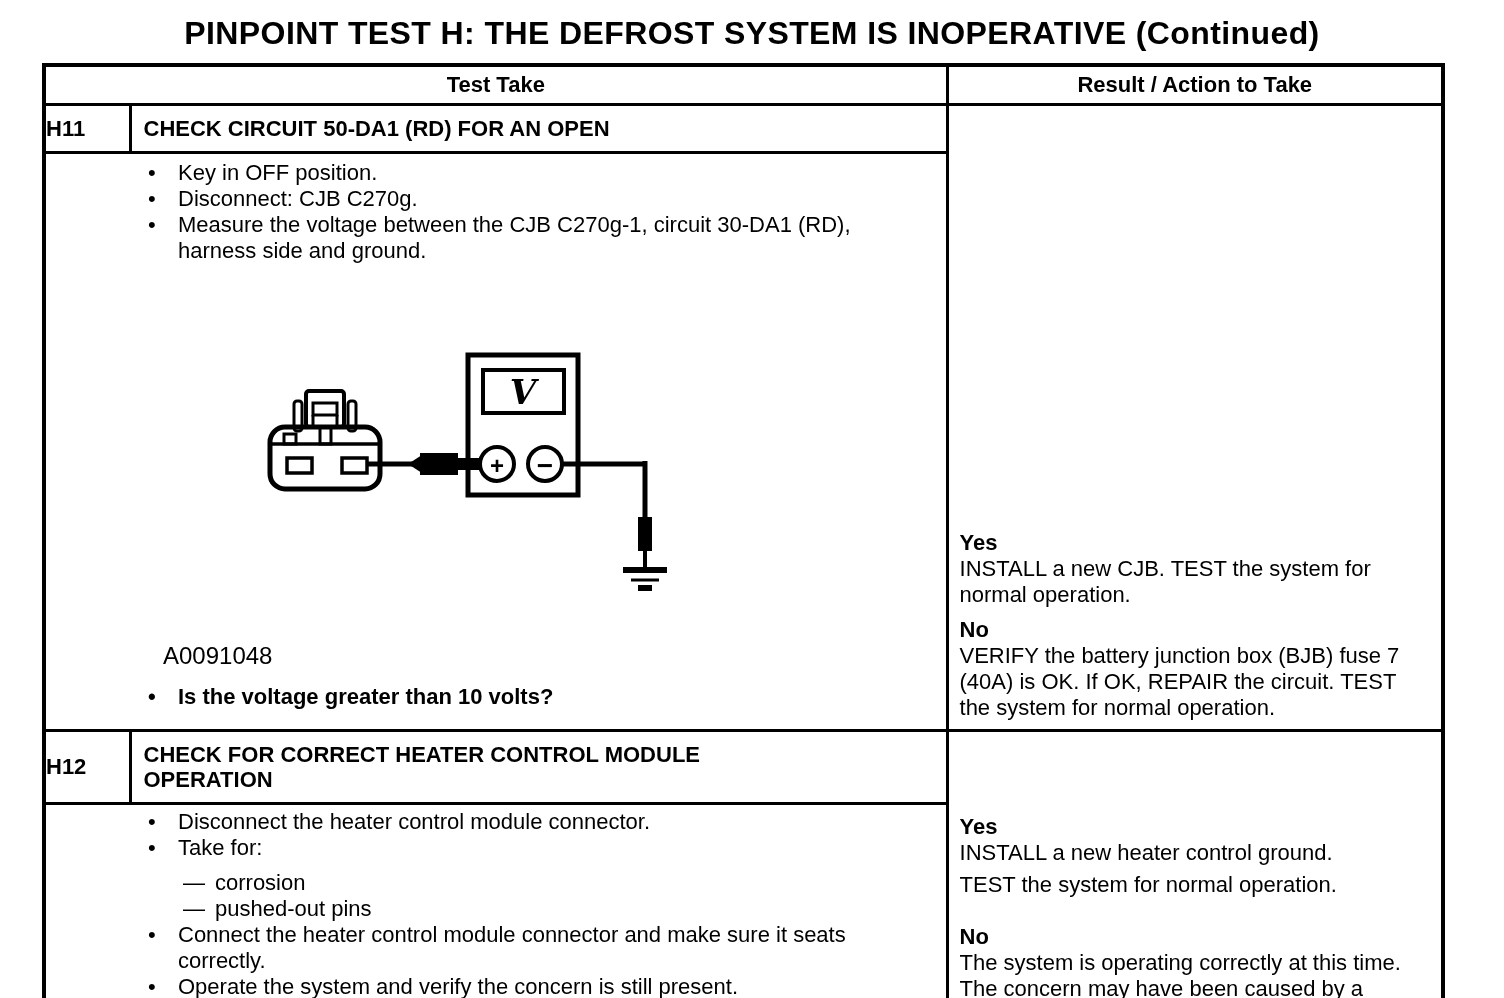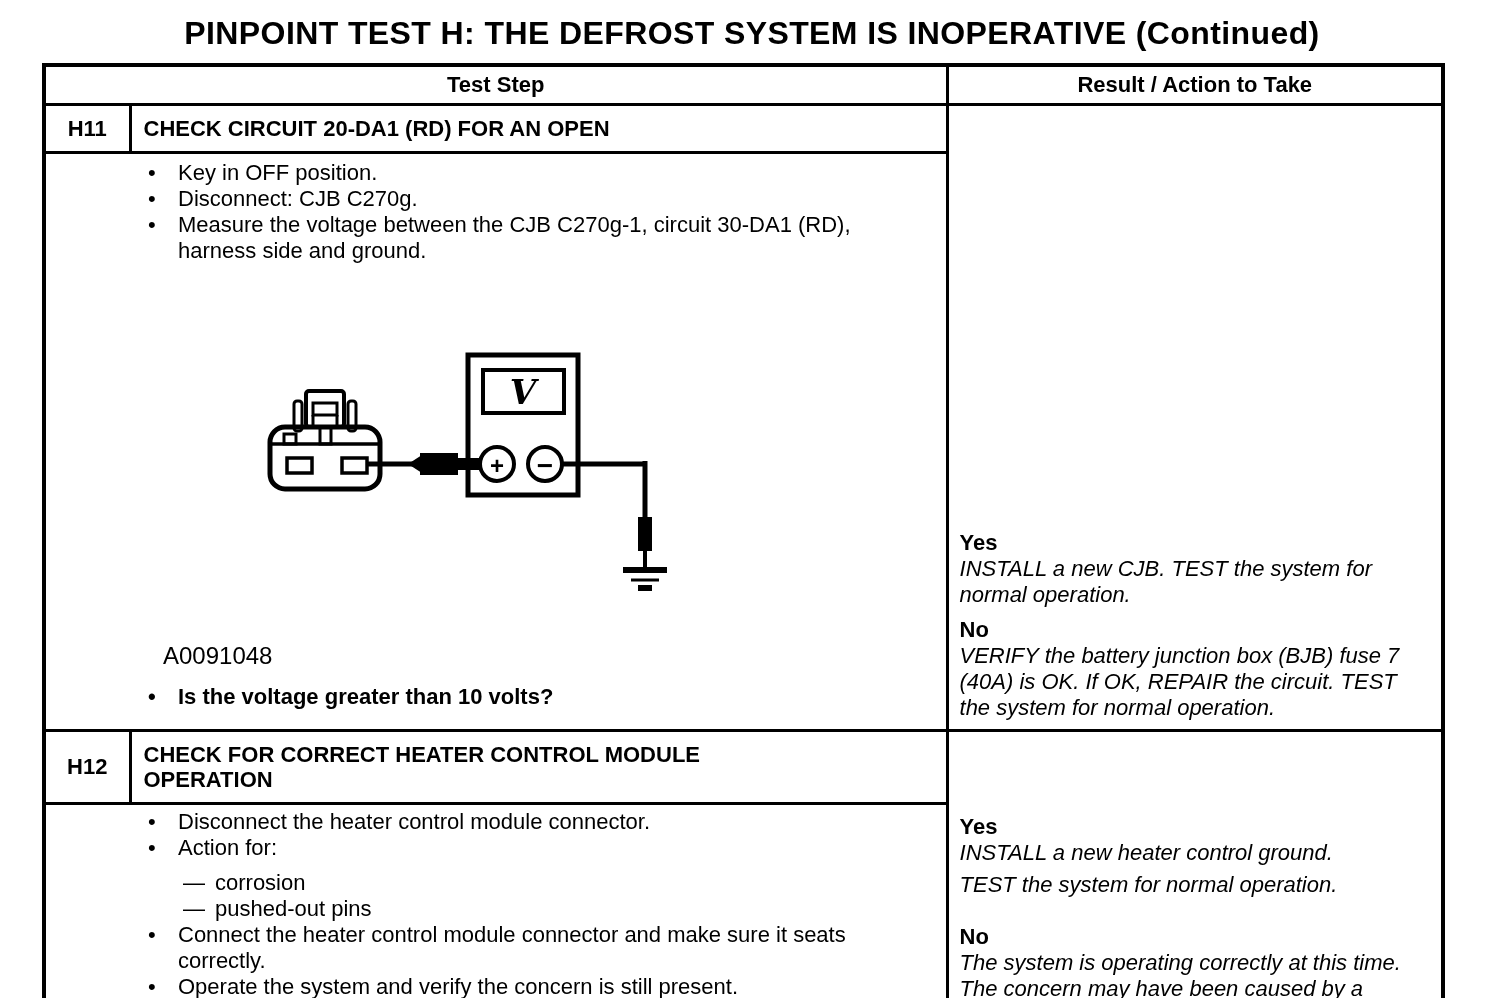--- a/index.html
+++ b/index.html
@@ -17,38 +17,38 @@
     border-collapse:collapse; table-layout:fixed;
     margin-left:42px; width:1399px;
     border:4px solid #000;
   }
   td { border:3px solid #000; vertical-align:top; padding:0; }
   tr.th-row td {
     height:36px; text-align:center; vertical-align:middle;
     font-weight:bold; font-size:22px;
   }
   td.id-cell {
-    text-align:center; vertical-align:middle;
+    text-align:left; vertical-align:middle;
     font-weight:bold; font-size:22px;
   }
   td.title-cell {
     vertical-align:middle; font-weight:bold; font-size:22px;
     line-height:25px; padding:4px 8px 4px 12px;
   }
   td.title-cell .title-text { display:block; max-width:690px; }
   tr.h-title-row td { height:37px; }
   tr.h12-title-row td { height:62px; }
   td.content-cell { padding:6px 0 4px 0; font-size:22px; line-height:26px; }
   tr.h11-content-row td { height:565px; }
   tr.h12-content-row td { height:223px; }
   td.result-cell {
     vertical-align:bottom; padding:0 8px 8px 11px;
     font-size:22px; line-height:26px;
   }
-  .result-text { max-width:448px;font-style:italic; }
+  .result-text { max-width:448px; }
   .yes-h, .no-h { font-weight:bold; }
   .no-h { margin-top:9px; }
   .no-h.big-gap { margin-top:26px; }
   .p2 { margin-top:6px; }
   .step { display:flex; }
   .step .b { flex:0 0 30px; margin-left:102px; }
   .step .t { max-width:700px; }
   .step.bold-q { font-weight:bold; }
   .sublist { margin-top:9px; }
   .subitem { display:flex; }
@@ -63,28 +63,28 @@
 
 <table class="pinpoint">
   <colgroup>
     <col style="width:86px">
       <col style="width:817px">
       <col style="width:496px">
   </colgroup>
 
   <tbody>
       <tr class="th-row">
-    <td colspan="2">Test Step</td>
+    <td colspan="2">Test Take</td>
     <td>Result / Action to Take</td>
   </tr>
 
   <tr class="h-title-row">
     <td class="id-cell">H11</td>
     <td class="title-cell">
-      <span class="title-text">CHECK CIRCUIT 20-DA1 (RD) FOR AN OPEN</span>
+      <span class="title-text">CHECK CIRCUIT 50-DA1 (RD) FOR AN OPEN</span>
     </td>
     <td class="result-cell" rowspan="2">
       <div class="yes-h">Yes</div>
       <div class="result-text">INSTALL a new CJB. TEST the system for normal operation.</div>
       <div class="no-h">No</div>
       <div class="result-text">VERIFY the battery junction box (BJB) fuse 7 (40A) is OK. If OK, REPAIR the circuit. TEST the system for normal operation.</div>
     </td>
   </tr>
 
   <tr class="h11-content-row">
@@ -173,21 +173,21 @@
   </tr>
 
   <tr class="h12-content-row">
     <td colspan="2" class="content-cell" style="padding-top:4px;">
       <div class="step">
         <span class="b">•</span>
         <span class="t">Disconnect the heater control module connector.</span>
       </div>
       <div class="step">
         <span class="b">•</span>
-        <span class="t">Action for:</span>
+        <span class="t">Take for:</span>
       </div>
       <div class="sublist">
         <div class="subitem">
           <span class="d">—</span>
           <span class="t">corrosion</span>
         </div>
         <div class="subitem">
           <span class="d">—</span>
           <span class="t">pushed-out pins</span>
         </div>

